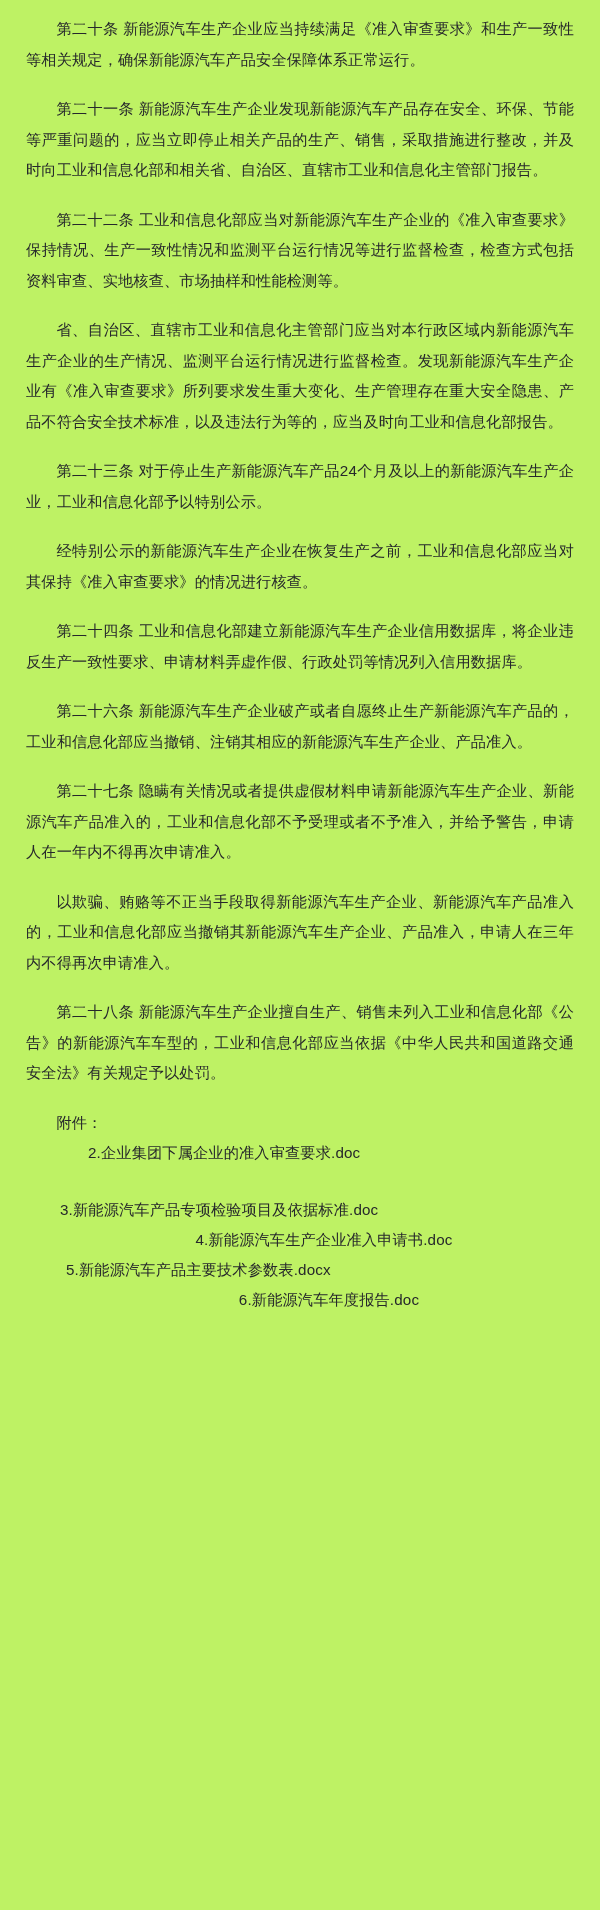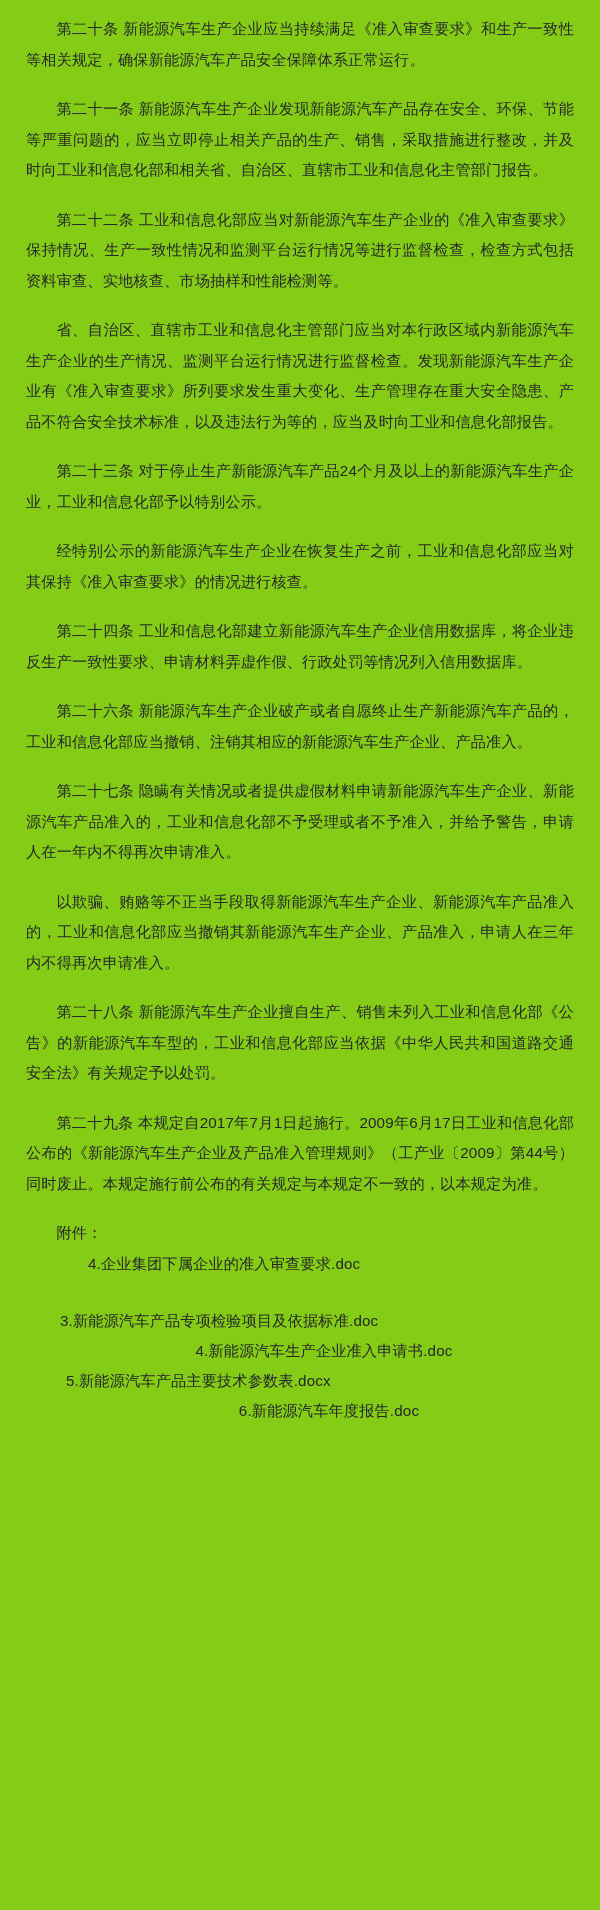--- a/index.html
+++ b/index.html
@@ -6,21 +6,21 @@
     margin: 0;
     padding: 0;
     background: #ffffff;
   }
   body {
     font-family: "Liberation Sans", sans-serif;
   }
   #page {
     width: 600px;
     min-height: 1910px;
-    background: #84cc16;
+    background: #bef264;
     box-sizing: border-box;
     padding: 14px 26px 10px 26px;
     position: relative;
   }
   .para {
     color: #26282b;
     font-size: 15.2px;
     line-height: 30.5px;
     text-align: justify;
     text-justify: inter-ideograph;
@@ -70,24 +70,23 @@
   <p class="para">第二十一条 新能源汽车生产企业发现新能源汽车产品存在安全、环保、节能等严重问题的，应当立即停止相关产品的生产、销售，采取措施进行整改，并及时向工业和信息化部和相关省、自治区、直辖市工业和信息化主管部门报告。</p>
   <p class="para">第二十二条 工业和信息化部应当对新能源汽车生产企业的《准入审查要求》保持情况、生产一致性情况和监测平台运行情况等进行监督检查，检查方式包括资料审查、实地核查、市场抽样和性能检测等。</p>
   <p class="para">省、自治区、直辖市工业和信息化主管部门应当对本行政区域内新能源汽车生产企业的生产情况、监测平台运行情况进行监督检查。发现新能源汽车生产企业有《准入审查要求》所列要求发生重大变化、生产管理存在重大安全隐患、产品不符合安全技术标准，以及违法行为等的，应当及时向工业和信息化部报告。</p>
   <p class="para">第二十三条 对于停止生产新能源汽车产品24个月及以上的新能源汽车生产企业，工业和信息化部予以特别公示。</p>
   <p class="para">经特别公示的新能源汽车生产企业在恢复生产之前，工业和信息化部应当对其保持《准入审查要求》的情况进行核查。</p>
   <p class="para">第二十四条 工业和信息化部建立新能源汽车生产企业信用数据库，将企业违反生产一致性要求、申请材料弄虚作假、行政处罚等情况列入信用数据库。</p>
   <p class="para">第二十六条 新能源汽车生产企业破产或者自愿终止生产新能源汽车产品的，工业和信息化部应当撤销、注销其相应的新能源汽车生产企业、产品准入。</p>
   <p class="para">第二十七条 隐瞒有关情况或者提供虚假材料申请新能源汽车生产企业、新能源汽车产品准入的，工业和信息化部不予受理或者不予准入，并给予警告，申请人在一年内不得再次申请准入。</p>
   <p class="para">以欺骗、贿赂等不正当手段取得新能源汽车生产企业、新能源汽车产品准入的，工业和信息化部应当撤销其新能源汽车生产企业、产品准入，申请人在三年内不得再次申请准入。</p>
   <p class="para">第二十八条 新能源汽车生产企业擅自生产、销售未列入工业和信息化部《公告》的新能源汽车车型的，工业和信息化部应当依据《中华人民共和国道路交通安全法》有关规定予以处罚。</p>
-  <p class="para">第二十九条 本规定自2017年7月1日起施行。2009年6月17日工业和信息化部公布的《新能源汽车生产企业及产品准入管理规则》（工产业〔2009〕第44号）同时废止。本规定施行前公布的有关规定与本规定不一致的，以本规定为准。</p>
 
   <p class="attach-head">附件：</p>
   <ul class="attach-list">
-    <li class="a2">4.企业集团下属企业的准入审查要求.doc</li>
+    <li class="a2">2.企业集团下属企业的准入审查要求.doc</li>
     <li class="a3">3.新能源汽车产品专项检验项目及依据标准.doc</li>
     <li class="a4">4.新能源汽车生产企业准入申请书.doc</li>
     <li class="a5">5.新能源汽车产品主要技术参数表.docx</li>
     <li class="a6">6.新能源汽车年度报告.doc</li>
   </ul>
 
 </div>
 
 </body></html>

